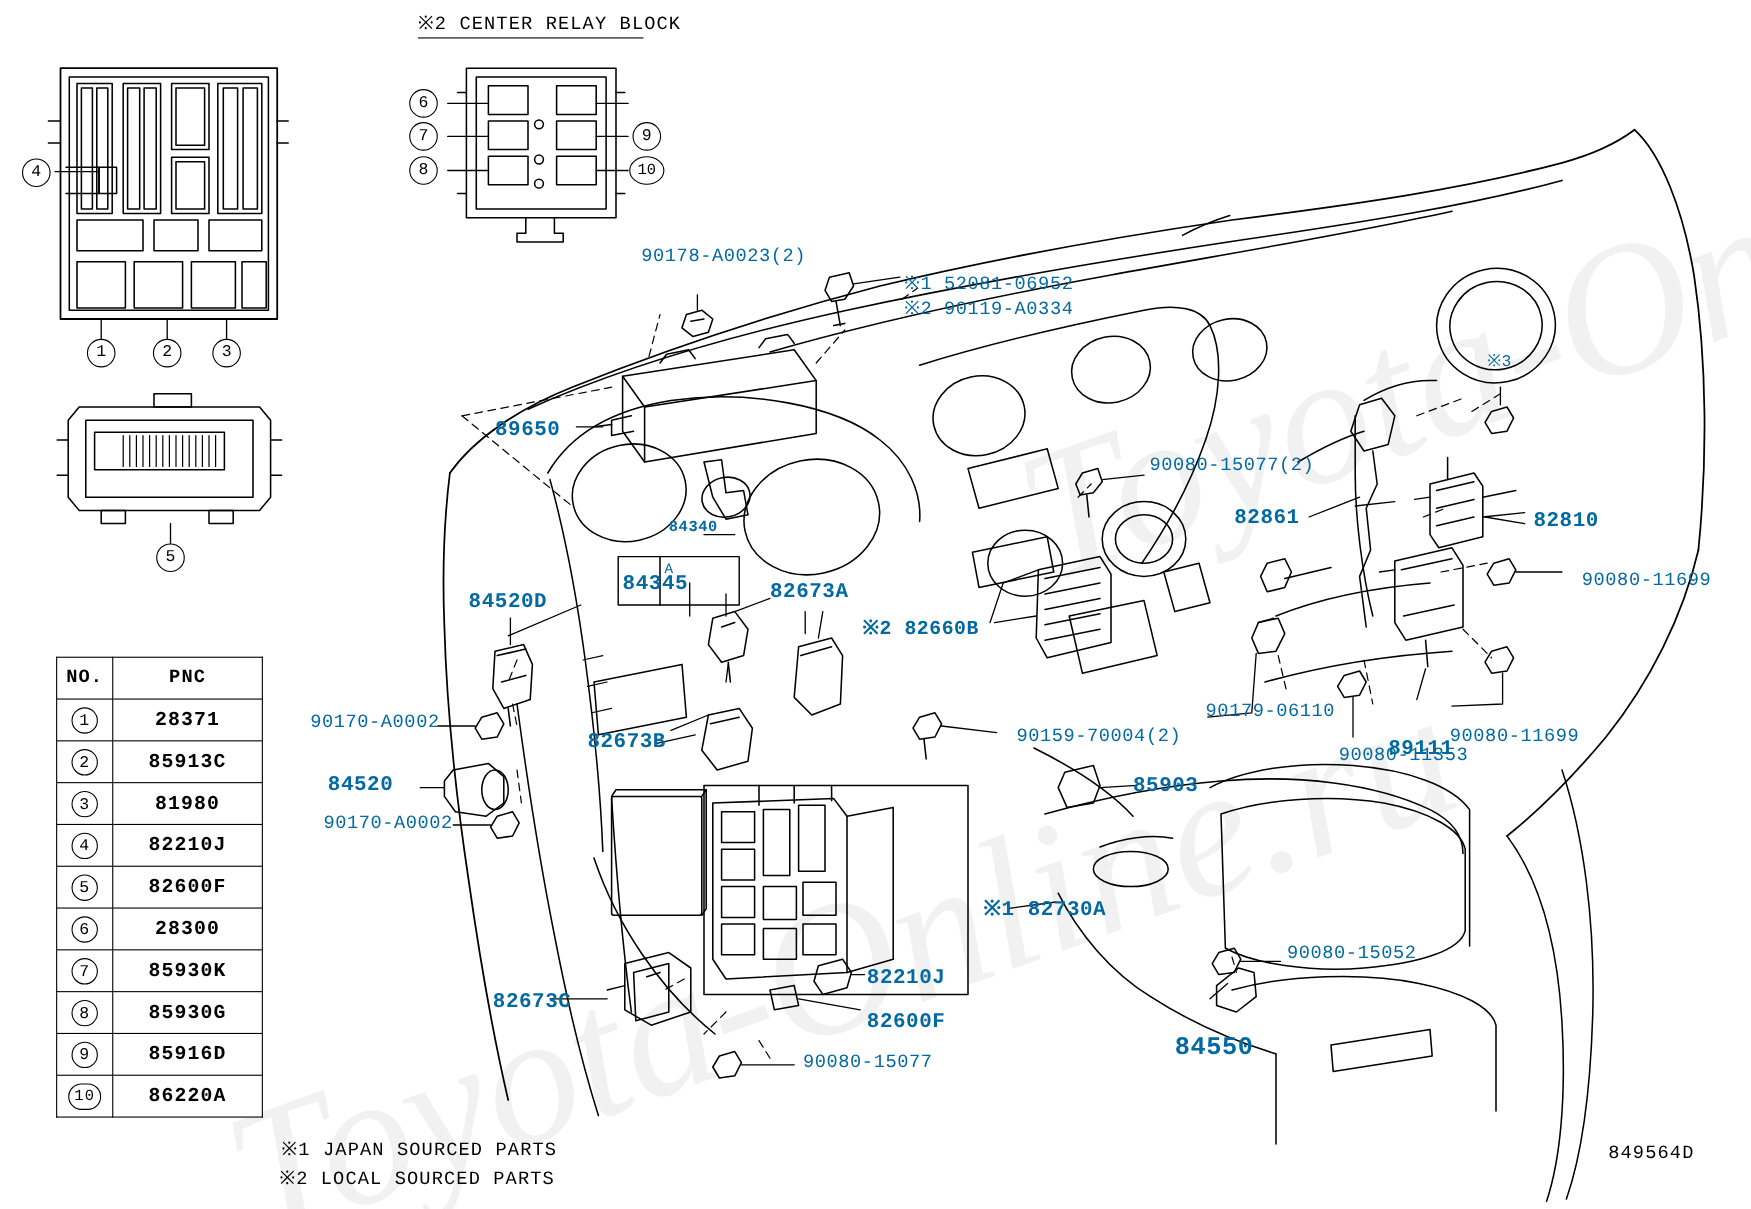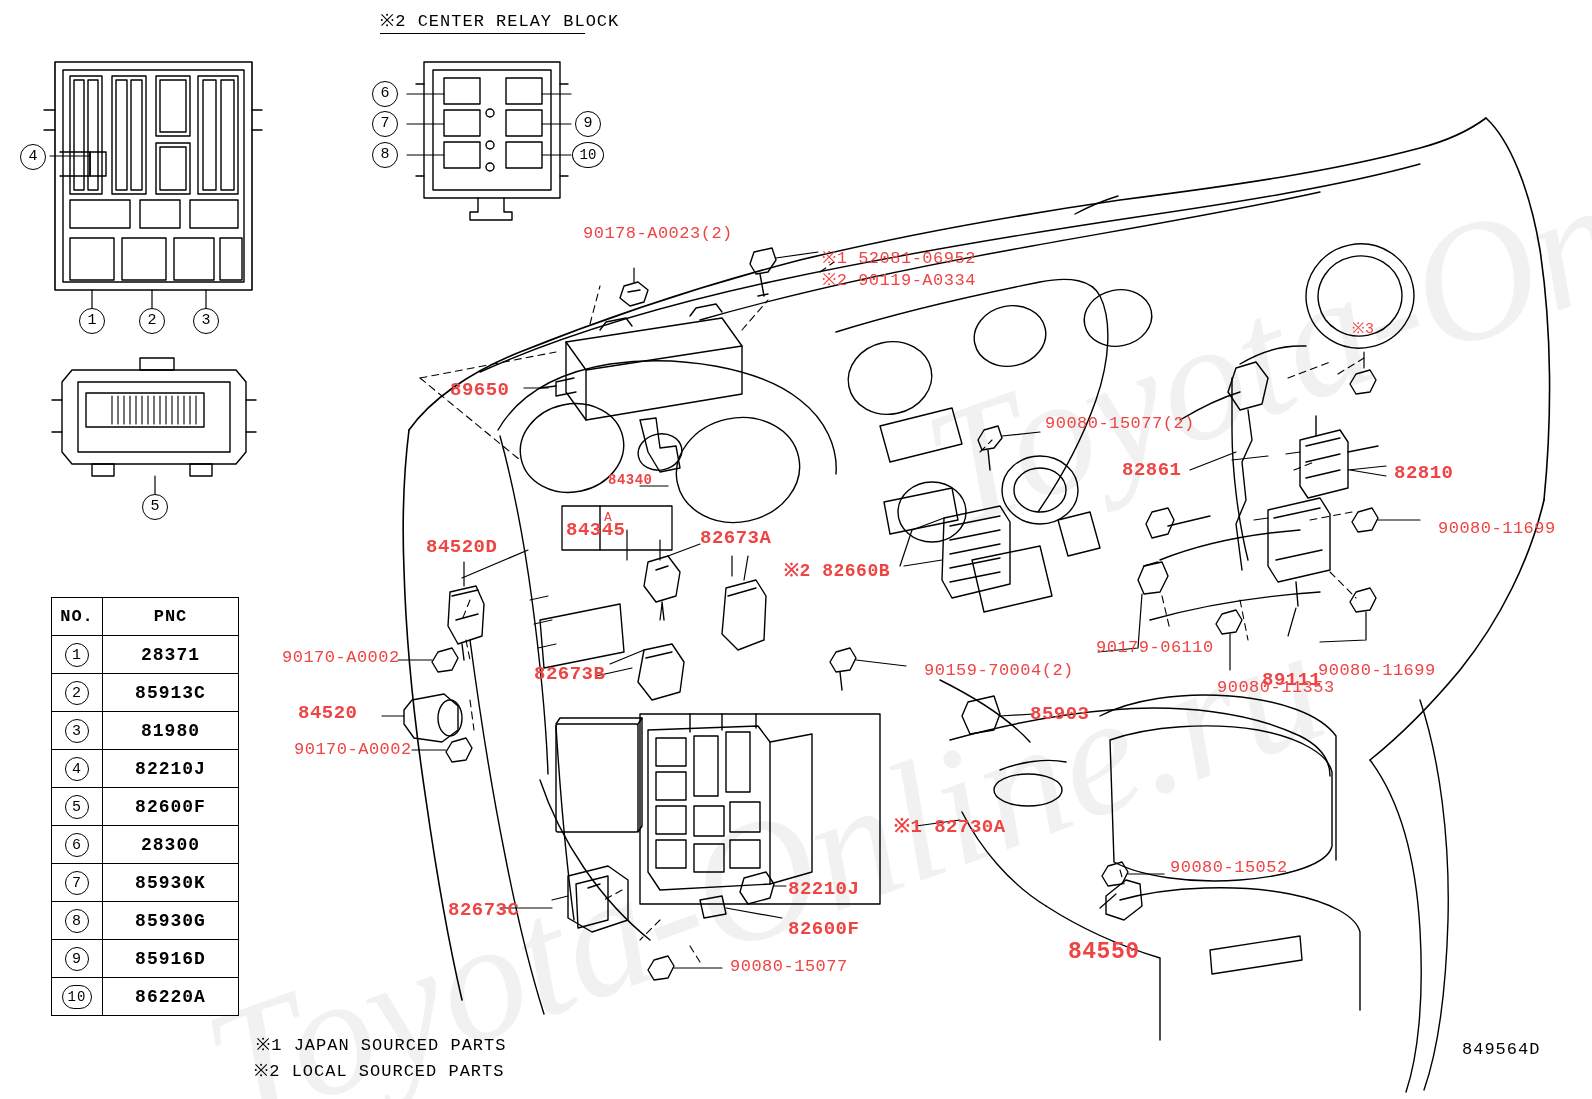--- a/index.html
+++ b/index.html
@@ -15,21 +15,21 @@
     font-family: "Liberation Mono", "DejaVu Sans Mono", monospace;
     color: #000000;
     overflow: hidden;
   }
   .lbl {
     position: absolute;
     font-family: "Liberation Mono", "DejaVu Sans Mono", monospace;
     font-size: 17px;
     letter-spacing: 0.5px;
     white-space: nowrap;
-    color: #ef4444;
+    color: #0369a1;
     text-align: center;
   }
   .hdr {
     position: absolute;
     font-size: 17px;
     letter-spacing: 1px;
     white-space: nowrap;
   }
   .hdr-underline {
     border-bottom: 1.5px solid #000;

